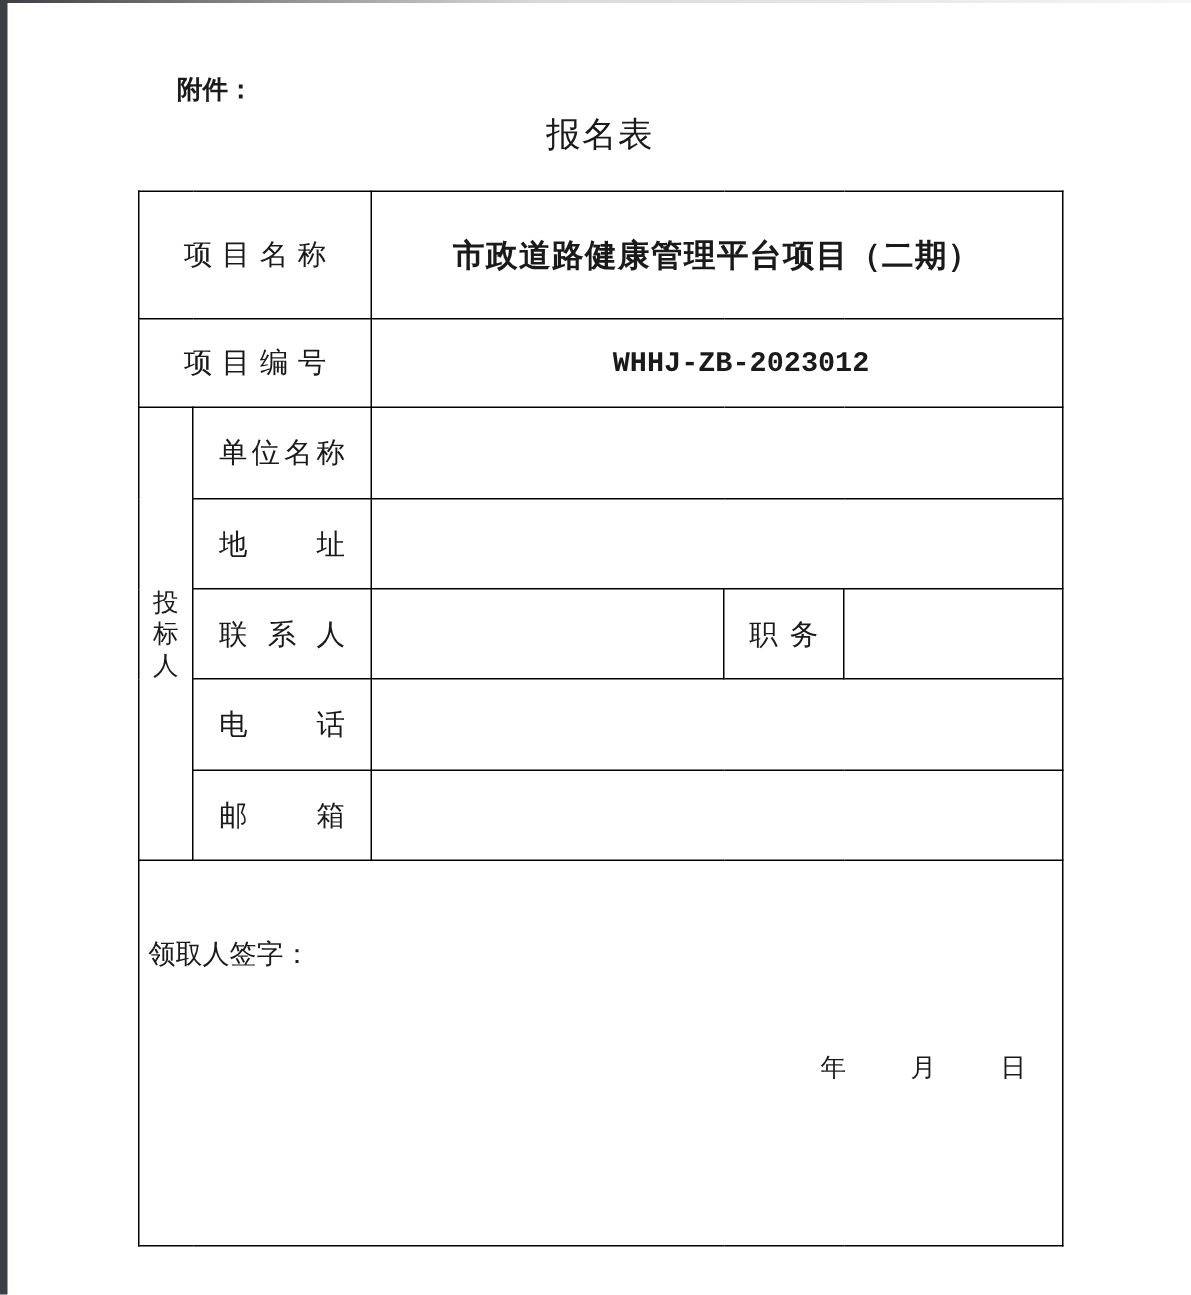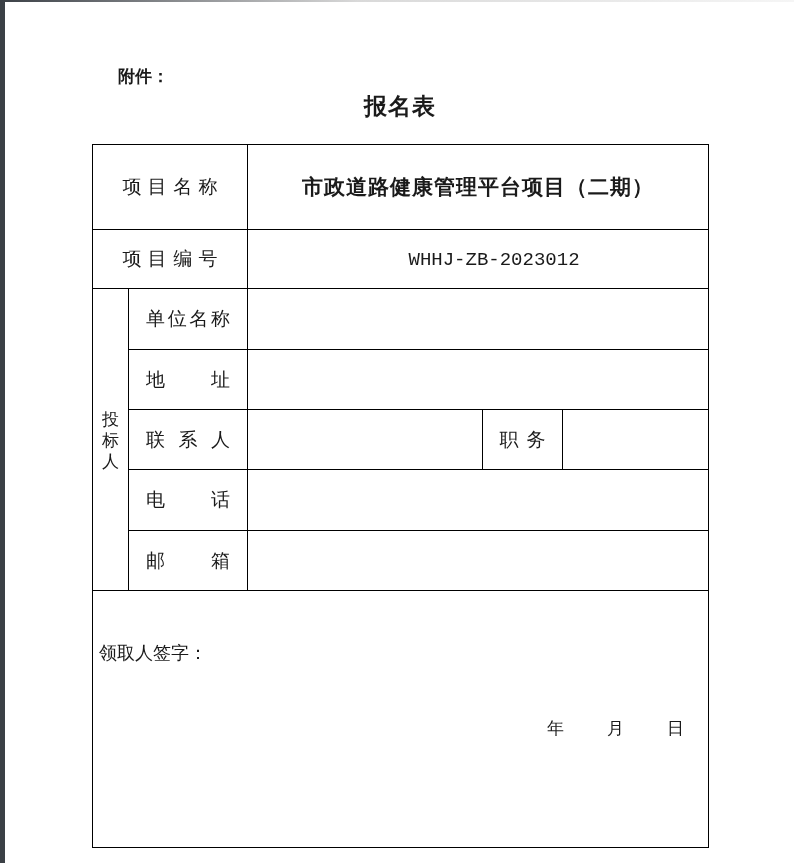--- a/index.html
+++ b/index.html
@@ -27,34 +27,34 @@
     top: 0; left: 0; right: 0;
     height: 2px;
     background: linear-gradient(to right, #3b4046, #d9d9d9 45%, #f5f5f5);
   }
 
   .content {
     position: absolute;
     left: 92px;
     top: 0;
     width: 616px;
-    padding-top: 68px;
+    padding-top: 51px;
   }
   .attachment {
     margin-left: 26px;
     font-size: 17px;
     line-height: 18px;
     font-weight: bold;
   }
   .doc-title {
     margin: 8px 0 0 0;
     text-align: center;
     font-size: 23px;
     line-height: 26px;
-    font-weight: bold;
+    font-weight: normal;
     letter-spacing: 1px;
   }
 
   table.form {
     margin-top: 24px;
     border-collapse: collapse;
     table-layout: fixed;
     width: 616px;
   }
   table.form td {
@@ -85,21 +85,21 @@
   }
 
   .project-name-value {
     font-weight: bold;
     font-size: 21px;
     letter-spacing: 1px;
     text-align: right;
   }
   .project-number-value {
     font-family: "Liberation Mono", "DejaVu Sans Mono", monospace;
-    font-weight: normal;
+    font-weight: bold;
     font-size: 19px;
     margin-left: 32px;
   }
 
   td.footer-cell {
     position: relative;
   }
   .signature-label {
     position: absolute;
     left: 6px;

